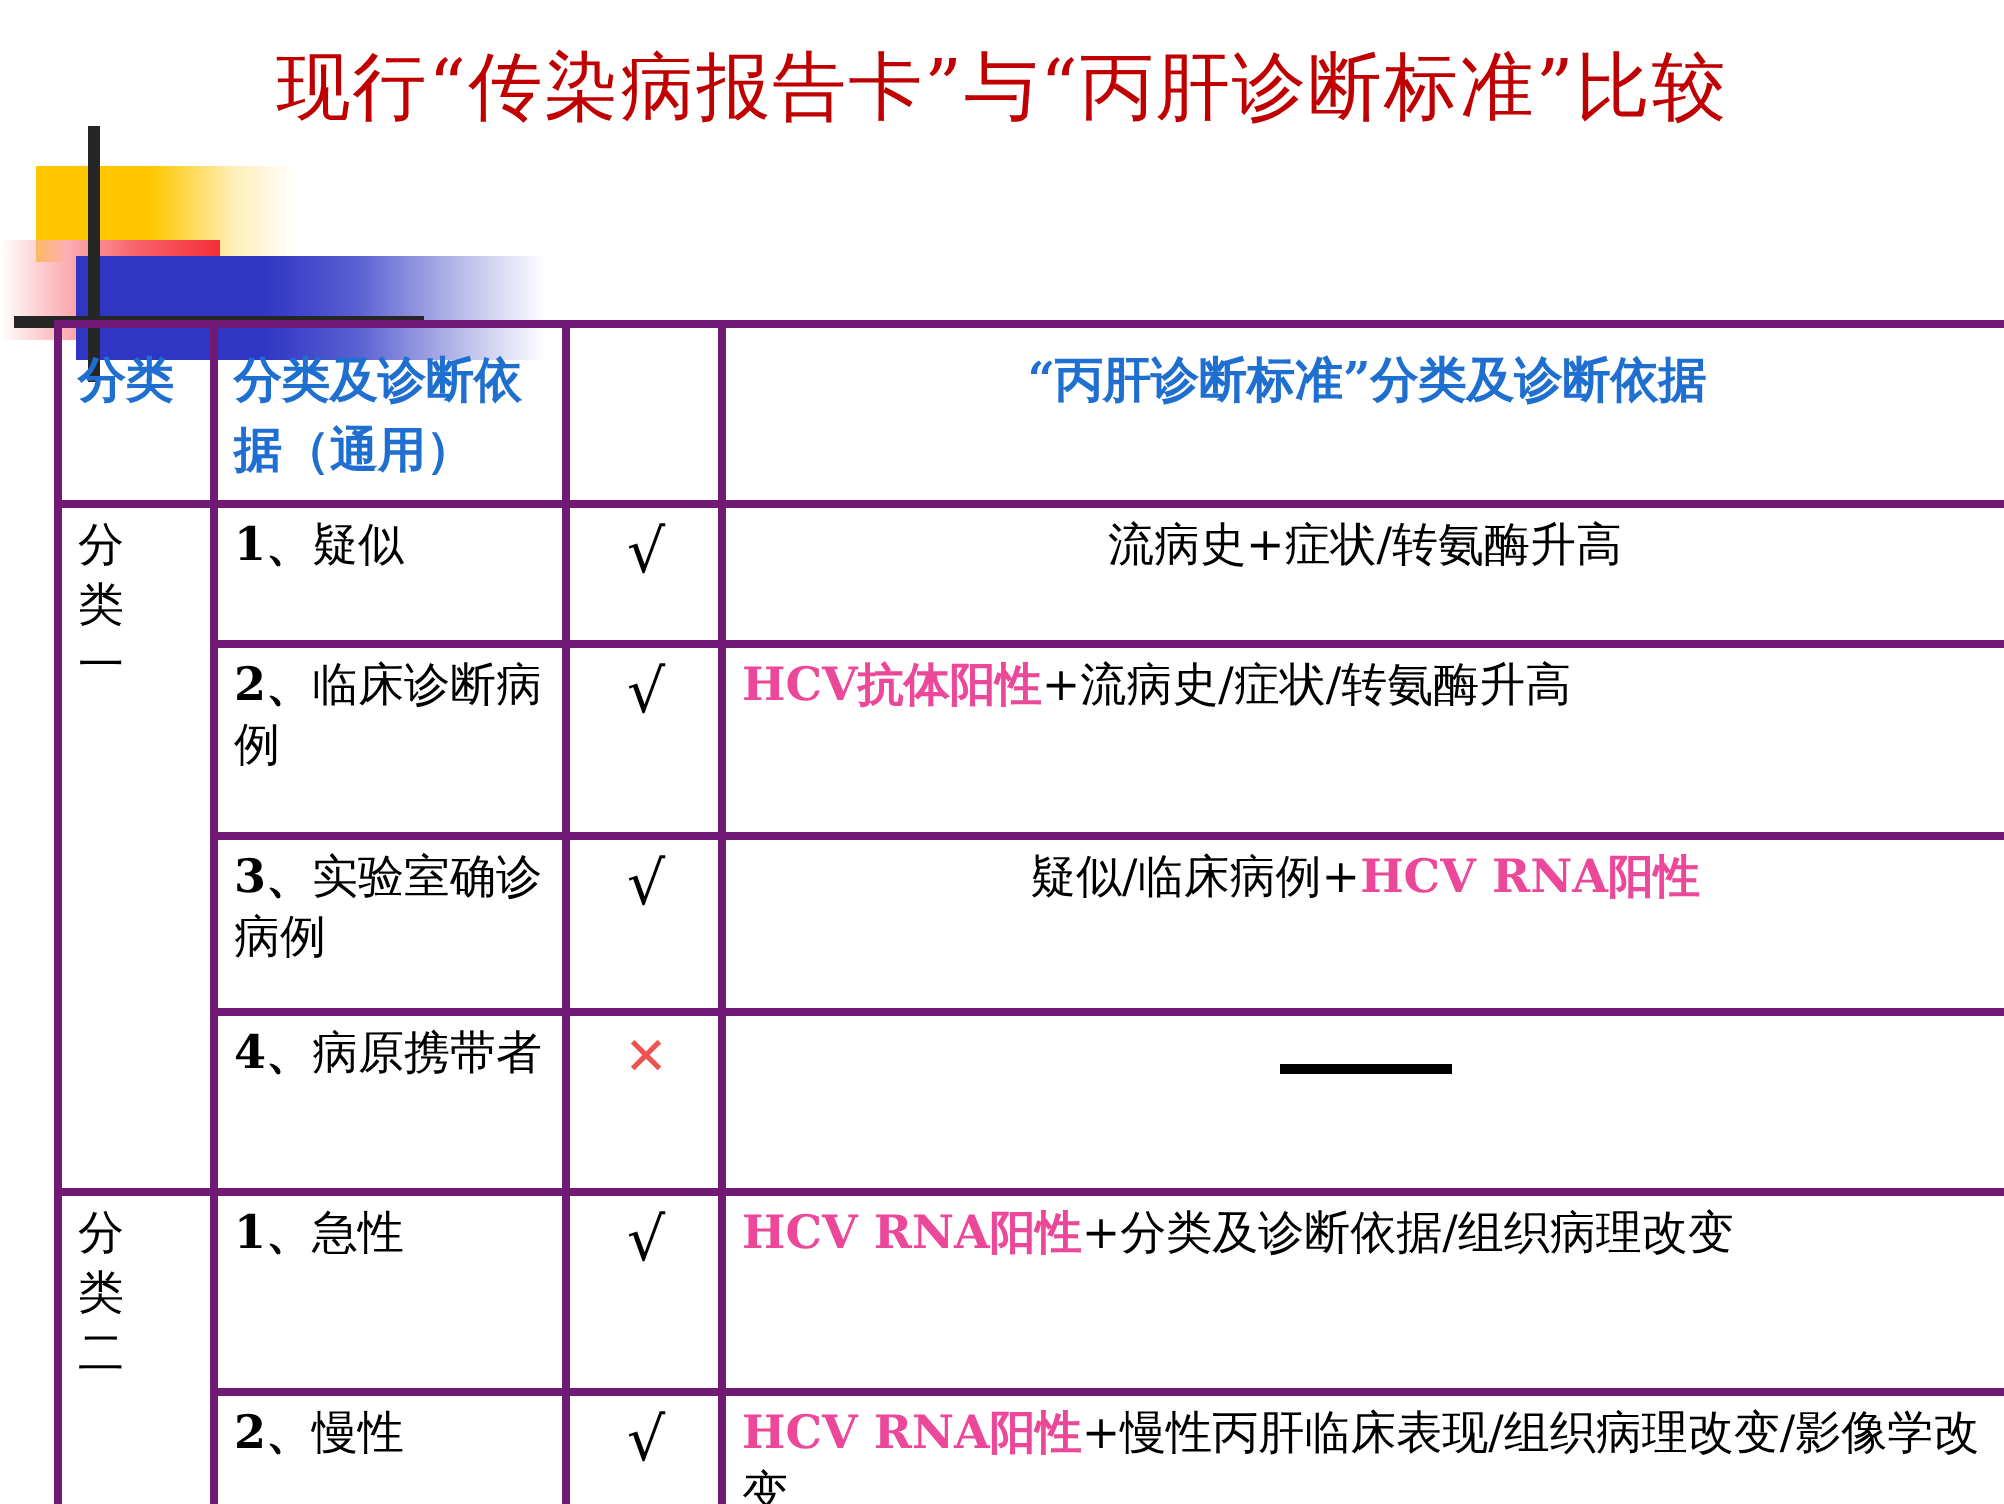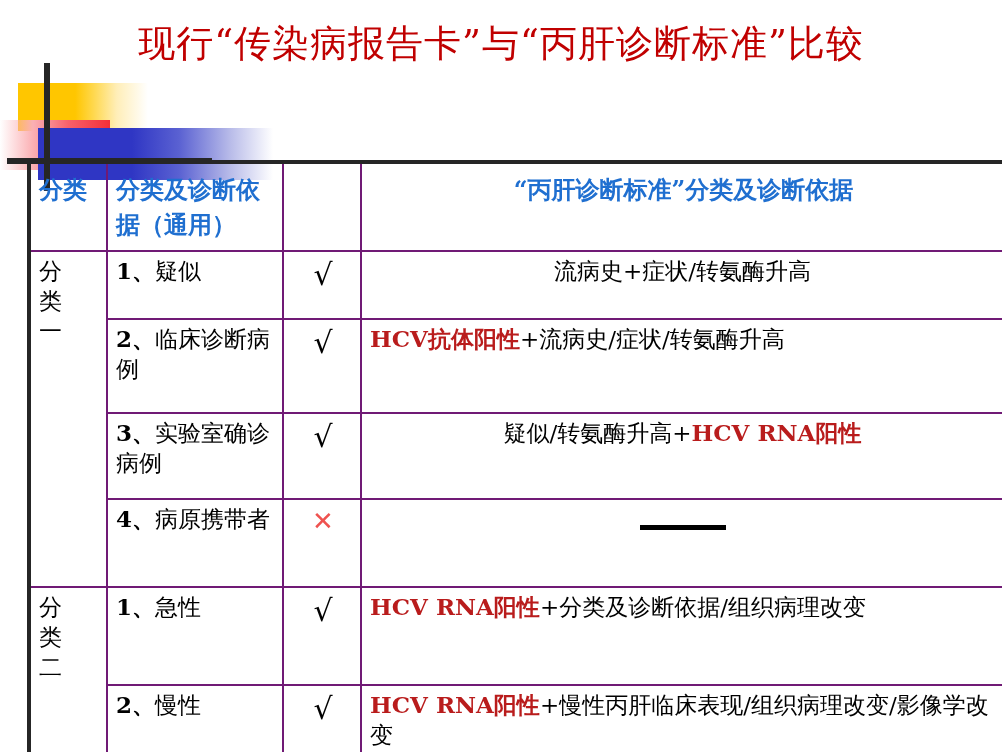--- a/index.html
+++ b/index.html
@@ -88,21 +88,21 @@
     top: 160px;
     width: 975px;
   }
   table.cmp {
     border-collapse: collapse;
     table-layout: fixed;
     width: 975px;
     font-family: "DejaVu Serif", "Liberation Serif", serif;
   }
   table.cmp td {
-    border: 2px solid #701a75;
+    border: 4px solid #701a75;
     vertical-align: top;
     padding: 4px 6px 4px 8px;
     font-size: 23px;
     line-height: 30px;
     color: #000000;
   }
   
   table.cmp {
     border-top: 4px solid #262626;
     border-bottom: 4px solid #262626;
@@ -175,21 +175,21 @@
     font-size: 23px;
     line-height: 33px;
     padding-top: 6px;
     padding-left: 12px;
     padding-right: 6px;
   }
   td.basis.center {
     text-align: center;
     padding-left: 6px;
   }
-  .red { color: #b91c1c; font-weight: bold; margin-top: 27px; }
+  .red { color: #ec4899; font-weight: bold; margin-top: 27px; }
   .blk { color: #000000; }
   .dash-line {
     display: inline-block;
     width: 86px;
     height: 5px;
     background: #000000;
     vertical-align: middle;
     margin-top: 12px;
   }
 
@@ -240,21 +240,21 @@
           <td class="basis center"><span class="blk">流病史+症状/转氨酶升高</span></td>
         </tr>
         <tr class="r2">
           <td class="card"><span class="num">2、</span><span>临床诊断病例</span></td>
           <td class="mark"><span class="mark-check">√</span></td>
           <td class="basis"><span class="red">HCV抗体阳性</span><span class="blk">+流病史/症状/转氨酶升高</span></td>
         </tr>
         <tr class="r3">
           <td class="card"><span class="num">3、</span><span>实验室确诊病例</span></td>
           <td class="mark"><span class="mark-check">√</span></td>
-          <td class="basis center"><span class="blk">疑似/转氨酶升高+</span><span class="red">HCV RNA阳性</span></td>
+          <td class="basis center"><span class="blk">疑似/临床病例+</span><span class="red">HCV RNA阳性</span></td>
         </tr>
         <tr class="r4">
           <td class="card"><span class="num">4、</span><span>病原携带者</span></td>
           <td class="mark"><span class="mark-cross">✕</span></td>
           <td class="basis center"><span class="dash-line"></span></td>
         </tr>
         <tr class="r5">
           <td class="cat" rowspan="2">
             <span class="cat-stack">分</span>
             <span class="cat-stack">类</span>

